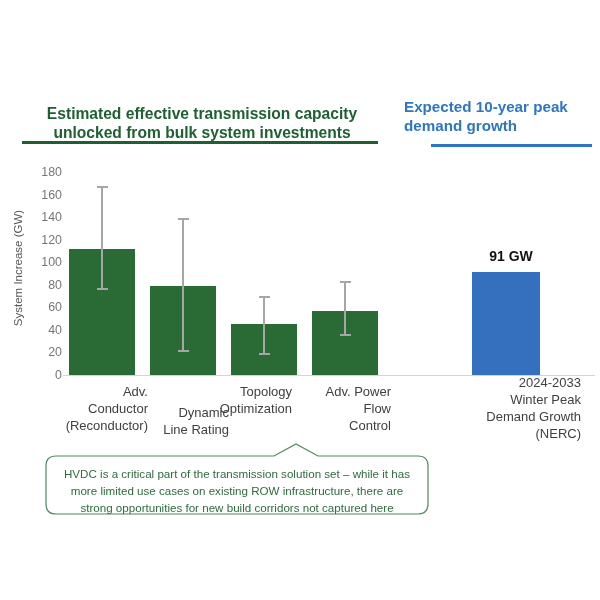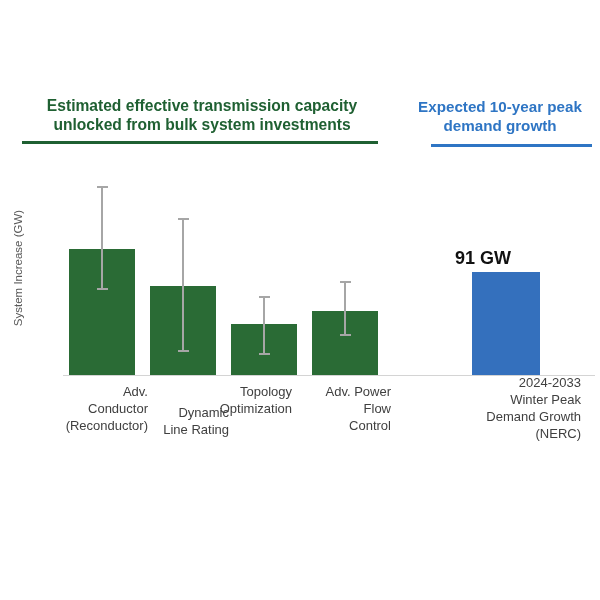--- a/index.html
+++ b/index.html
@@ -21,41 +21,40 @@
 
   
   .title {
     position: absolute;
     font-weight: bold;
     line-height: 1.22;
     white-space: pre-line;
   }
   #title-left {
     left: 22px;
-    top: 96px;
+    top: 104px;
     width: 360px;
     font-size: 15.6px;
     color: #1f6032;
     text-align: center;
   }
   #title-left-rule {
     position: absolute;
     left: 22px;
     top: 141px;
     width: 356px;
     height: 3px;
     background: #1f6032;
   }
   #title-right {
     left: 404px;
     top: 98px;
     width: 192px;
     font-size: 15.2px;
     color: #2e75c4;
-    text-align: center;
   }
   #title-right-rule {
     position: absolute;
     left: 431px;
     top: 144px;
     width: 161px;
     height: 3px;
     background: #2e75c4;
   }
 
@@ -128,21 +127,22 @@
     font-size: 13px;
     color: #404040;
     line-height: 1.32;
     white-space: pre-line;
   }
   #value-label {
     position: absolute;
     left: 455px;
     top: 248px;
     width: 112px;
-    font-size: 18px;
+    text-align: center;
+    font-size: 14px;
     font-weight: bold;
     color: #111111;
   }
 
   
   #callout {
     position: absolute;
     left: 44px;
     top: 442px;
     width: 386px;
@@ -172,20 +172,32 @@
   <div class="title" id="title-left">Estimated effective transmission capacity unlocked from bulk system investments</div>
   <div id="title-left-rule"></div>
 
   <div class="title" id="title-right">Expected 10-year peak demand growth</div>
   <div id="title-right-rule"></div>
 
   <div id="plot">
 
     <div id="axis-title">System Increase (GW)</div>
 
+    <div id="ytick-holder">
+        <div class="ytick" style="top: 166px;">180</div>
+        <div class="ytick" style="top: 188.556px;">160</div>
+        <div class="ytick" style="top: 211.111px;">140</div>
+        <div class="ytick" style="top: 233.667px;">120</div>
+        <div class="ytick" style="top: 256.222px;">100</div>
+        <div class="ytick" style="top: 278.778px;">80</div>
+        <div class="ytick" style="top: 301.333px;">60</div>
+        <div class="ytick" style="top: 323.889px;">40</div>
+        <div class="ytick" style="top: 346.444px;">20</div>
+        <div class="ytick" style="top: 369px;">0</div>
+      </div>
 
     <div id="baseline"></div>
 
     <div id="bars">
         <div class="bar green" style="left: 69px; width: 66px; top: 248.689px; height: 126.311px;"></div>
         <div class="bar green" style="left: 150px; width: 66px; top: 285.906px; height: 89.0944px;"></div>
         <div class="bar green" style="left: 231px; width: 66px; top: 324.25px; height: 50.75px;"></div>
         <div class="bar green" style="left: 312px; width: 66px; top: 310.717px; height: 64.2833px;"></div>
         <div class="bar blue" style="left: 472px; width: 68px; top: 272.372px; height: 102.628px;"></div>
       </div>
@@ -216,14 +228,31 @@
 Control</div>
         <div class="cat-label" style="left: 431px; top: 374px; width: 150px;">2024-2033
 Winter Peak
 Demand Growth
 (NERC)</div>
       </div>
 
     <div id="value-label">91 GW</div>
   </div>
 
+  <div id="callout">
+    <svg width="386" height="76" viewBox="0 0 386 76">
+      <path d="M 12 14
+               L 230 14
+               L 252 2
+               L 274 14
+               L 374 14
+               Q 384 14 384 24
+               L 384 62
+               Q 384 72 374 72
+               L 12 72
+               Q 2 72 2 62
+               L 2 24
+               Q 2 14 12 14 Z" fill="#ffffff" stroke="#4a8a5c" stroke-width="1.2"></path>
+    </svg>
+    <div id="callout-text">HVDC is a critical part of the transmission solution set – while it has more limited use cases on existing ROW infrastructure, there are strong opportunities for new build corridors not captured here</div>
+  </div>
 
 </div>
 
 </body></html>

